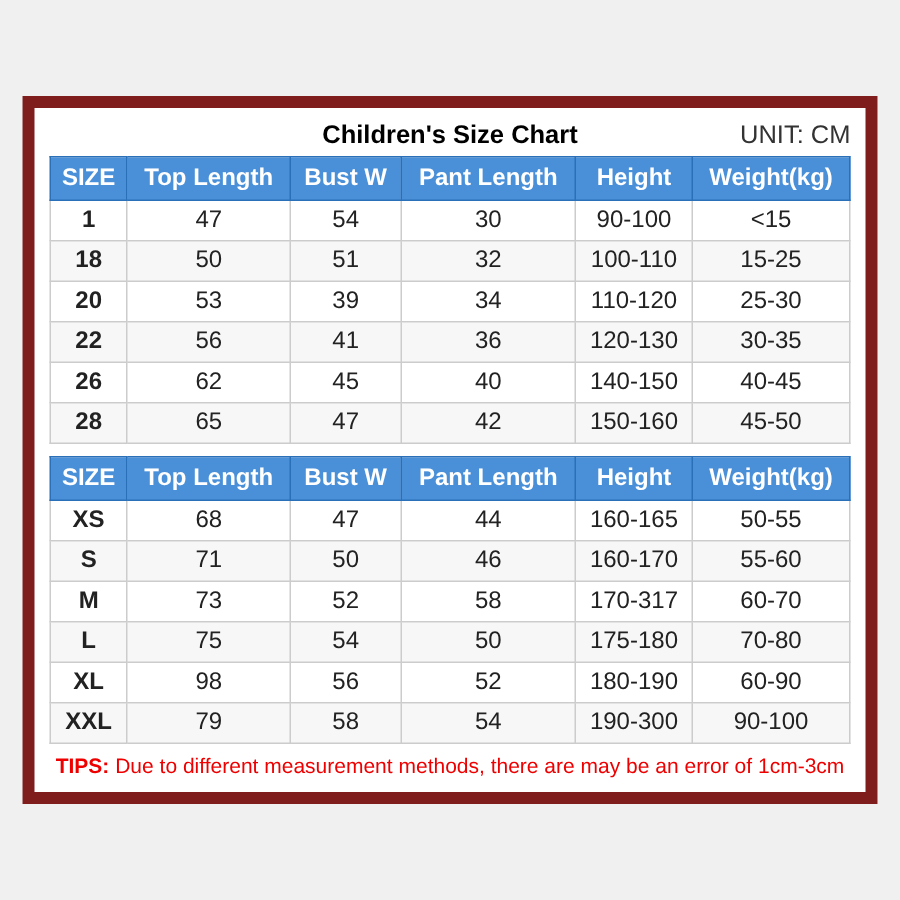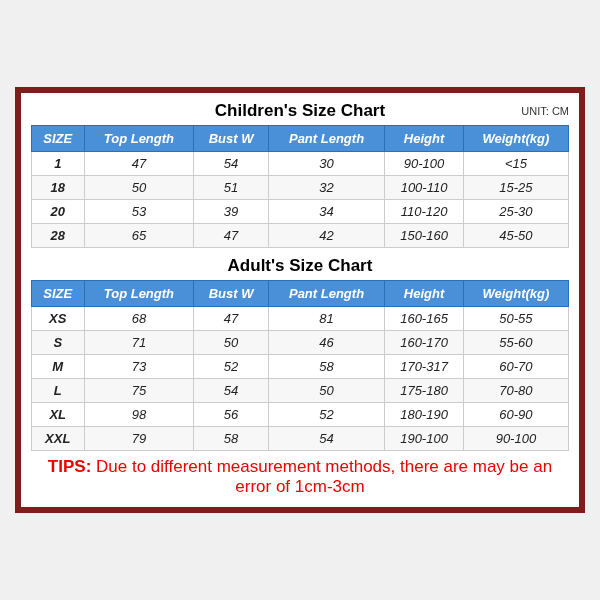--- a/index.html
+++ b/index.html
@@ -7,47 +7,46 @@
       width: 600px;
       height: 600px;
       background: #f0f0f0;
       display: flex;
       align-items: center;
       justify-content: center;
       font-family: Arial, sans-serif;
     }
     .chart-container {
       background: #fff;
-      border: 6px solid #7f1d1d;
+      border: 8px solid #7f1d1d;
       width: 570px;
       padding: 8px 10px 10px;
     }
     .section-title-row {
       display: flex;
       align-items: center;
       justify-content: center;
       position: relative;
       margin-bottom: 4px;
     }
     .section-title {
       font-size: 17px;
       font-weight: bold;
       text-align: center;
     }
     .unit-label {
       position: absolute;
       right: 0;
-      font-size: 11px;
+      font-size: 17px;
       color: #333;
     }
     table {
       width: 100%;
       border-collapse: collapse;
-      font-size: 13px;
-      font-style: italic;
+      font-size: 16px;
     }
     th {
       background: #4a90d9;
       color: #fff;
       font-weight: bold;
       padding: 5px 4px;
       text-align: center;
       border: 1px solid #2a70b9;
     }
     td {
@@ -63,21 +62,21 @@
       background: #fff;
     }
     td:first-child {
       font-weight: bold;
     }
     .section-gap {
       height: 8px;
     }
     .tips-row {
       margin-top: 6px;
-      font-size: 17px;
+      font-size: 14px;
       text-align: center;
     }
     .tips-label {
       color: #e00;
       font-weight: bold;
     }
     .tips-text {
       color: #e00;
     }
   </style>
@@ -121,53 +120,66 @@
         </tr>
         <tr>
           <td>20</td>
           <td>53</td>
           <td>39</td>
           <td>34</td>
           <td>110-120</td>
           <td>25-30</td>
         </tr>
         <tr>
+          <td>22</td>
+          <td>56</td>
+          <td>41</td>
+          <td>36</td>
+          <td>120-130</td>
+          <td>30-35</td>
+        </tr>
+        <tr>
+          <td>26</td>
+          <td>62</td>
+          <td>45</td>
+          <td>40</td>
+          <td>140-150</td>
+          <td>40-45</td>
+        </tr>
+        <tr>
           <td>28</td>
           <td>65</td>
           <td>47</td>
           <td>42</td>
           <td>150-160</td>
           <td>45-50</td>
         </tr>
       </tbody>
   </table>
 
   <div class="section-gap"></div>
 
-  <div class="section-title-row">
-    <span class="section-title">Adult's Size Chart</span>
-  </div>
 
   <table>
     <thead>
       <tr>
         <th>SIZE</th>
         <th>Top Length</th>
         <th>Bust W</th>
         <th>Pant Length</th>
         <th>Height</th>
         <th>Weight(kg)</th>
       </tr>
     </thead>
     <tbody id="adults-tbody">
     <tr>
           <td>XS</td>
           <td>68</td>
           <td>47</td>
-          <td>81</td>
+          <td>44</td>
           <td>160-165</td>
           <td>50-55</td>
         </tr>
         <tr>
           <td>S</td>
           <td>71</td>
           <td>50</td>
           <td>46</td>
           <td>160-170</td>
           <td>55-60</td>
@@ -194,21 +206,21 @@
           <td>56</td>
           <td>52</td>
           <td>180-190</td>
           <td>60-90</td>
         </tr>
         <tr>
           <td>XXL</td>
           <td>79</td>
           <td>58</td>
           <td>54</td>
-          <td>190-100</td>
+          <td>190-300</td>
           <td>90-100</td>
         </tr>
       </tbody>
   </table>
 
   <div class="tips-row">
     <span class="tips-label">TIPS:</span><span class="tips-text"> Due to different measurement methods, there are may be an error of 1cm-3cm</span>
   </div>
 </div>
 

